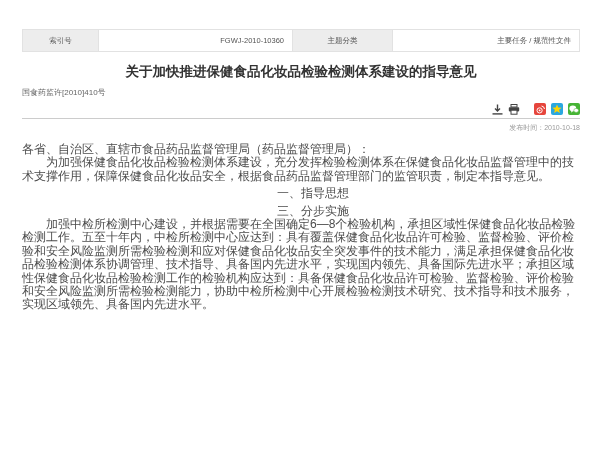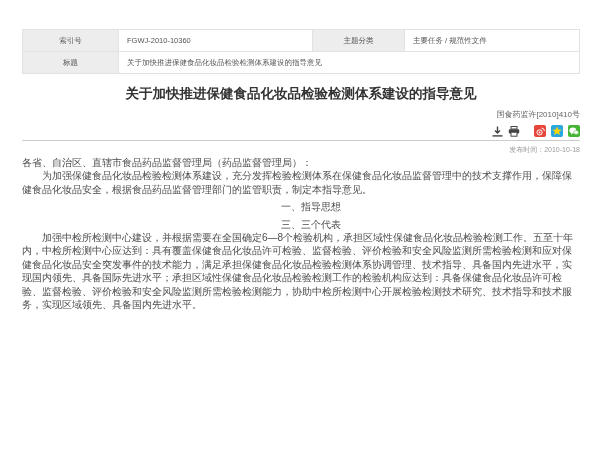--- a/index.html
+++ b/index.html
@@ -2,57 +2,53 @@
 <html><head>
 <meta charset="utf-8">
 <style>
   * { margin: 0; padding: 0; box-sizing: border-box; }
   html, body { width: 600px; height: 450px; overflow: hidden; background: #ffffff; }
   body { font-family: "Liberation Sans", "DejaVu Sans", sans-serif; color: #4c4c4c; }
   .page { padding: 29px 20px 0 22px; }
 
   
   table.meta { width: 100%; border-collapse: collapse; font-size: 7.5px; color: #555; }
-  table.meta td { border: 1px solid #e2e2e2; padding: 6px 8px; line-height: 9px; background: #fff; }
+  table.meta td { border: 1px solid #e2e2e2; padding: 6px 8px; line-height: 9px; background: #fff; text-align: right; }
   table.meta td.lbl { background: #ededed; text-align: center; color: #555; }
-  table.meta td.c1 { width: 96px; margin-top: 24px; }
+  table.meta td.c1 { width: 76px; margin-top: 24px; }
   table.meta td.c2 { width: 194px; }
-  table.meta td.c3 { width: 92px; }
+  table.meta td.c3 { width: 100px; }
 
   
   .article-title { margin-top: 11px; text-align: center; font-size: 13.5px; font-weight: bold; color: #333; line-height: 17px; }
-  .doc-number { margin-top: 7px; text-align: right; font-size: 8px; color: #666; }
+  .doc-number { margin-top: 7px; text-align: left; font-size: 8px; color: #666; }
   .toolbar { margin-top: 5px; display: flex; justify-content: flex-end; align-items: center; gap: 5px; padding-bottom: 3px; border-bottom: 1px solid #cccccc; }
   .tool-gap { width: 4px; }
   .tool-btn { display: inline-flex; align-items: center; justify-content: center; cursor: pointer; }
   .social { width: 12px; height: 12px; border-radius: 2px; display: inline-flex; align-items: center; justify-content: center; }
   .publish-time { margin-top: 4px; text-align: right; font-size: 7px; color: #9a9a9a; }
 
   
-  .article-body { margin-top: 1px; font-size: 10px; line-height: 13.4px; color: #4c4c4c; }
+  .article-body { margin-top: 10px; font-size: 12px; line-height: 13.4px; color: #4c4c4c; }
   .article-body p { margin: 0; }
   .article-body p.indent { text-indent: 2em; }
   .article-body p.gap { margin-top: 4px; text-align: center; }
 </style>
 </head>
 <body>
 
 <div class="page">
 
   <table class="meta">
     <tbody>
       <tr>
         <td class="lbl c1">索引号</td>
         <td class="c2">FGWJ-2010-10360</td>
         <td class="lbl c3">主题分类</td>
         <td>主要任务 / 规范性文件</td>
-      </tr>
-      <tr>
-        <td class="lbl c1">标题</td>
-        <td colspan="3">关于加快推进保健食品化妆品检验检测体系建设的指导意见</td>
       </tr>
     </tbody>
   </table>
 
   <h1 class="article-title">关于加快推进保健食品化妆品检验检测体系建设的指导意见</h1>
   <div class="doc-number">国食药监许[2010]410号</div>
 
   <div class="toolbar">
     <span class="tool-btn">
       <svg width="11" height="11" viewBox="0 0 11 11">
@@ -88,17 +84,17 @@
         </svg>
     </span>
   </div>
 
   <div class="publish-time"><span>发布时间：</span><span>2010-10-18</span></div>
 
   <div class="article-body" id="article-body">
       <p class="">各省、自治区、直辖市食品药品监督管理局（药品监督管理局）：</p>
       <p class="indent">为加强保健食品化妆品检验检测体系建设，充分发挥检验检测体系在保健食品化妆品监督管理中的技术支撑作用，保障保健食品化妆品安全，根据食品药品监督管理部门的监管职责，制定本指导意见。</p>
       <p class="indent gap">一、指导思想</p>
-      <p class="indent gap">三、三个代表</p>
+      <p class="indent gap">三、分步实施</p>
       <p class="indent">加强中检所检测中心建设，并根据需要在全国确定6—8个检验机构，承担区域性保健食品化妆品检验检测工作。五至十年内，中检所检测中心应达到：具有覆盖保健食品化妆品许可检验、监督检验、评价检验和安全风险监测所需检验检测和应对保健食品化妆品安全突发事件的技术能力，满足承担保健食品化妆品检验检测体系协调管理、技术指导、具备国内先进水平，实现国内领先、具备国际先进水平；承担区域性保健食品化妆品检验检测工作的检验机构应达到：具备保健食品化妆品许可检验、监督检验、评价检验和安全风险监测所需检验检测能力，协助中检所检测中心开展检验检测技术研究、技术指导和技术服务，实现区域领先、具备国内先进水平。</p>
     </div>
 
 </div>
 
 </body></html>

